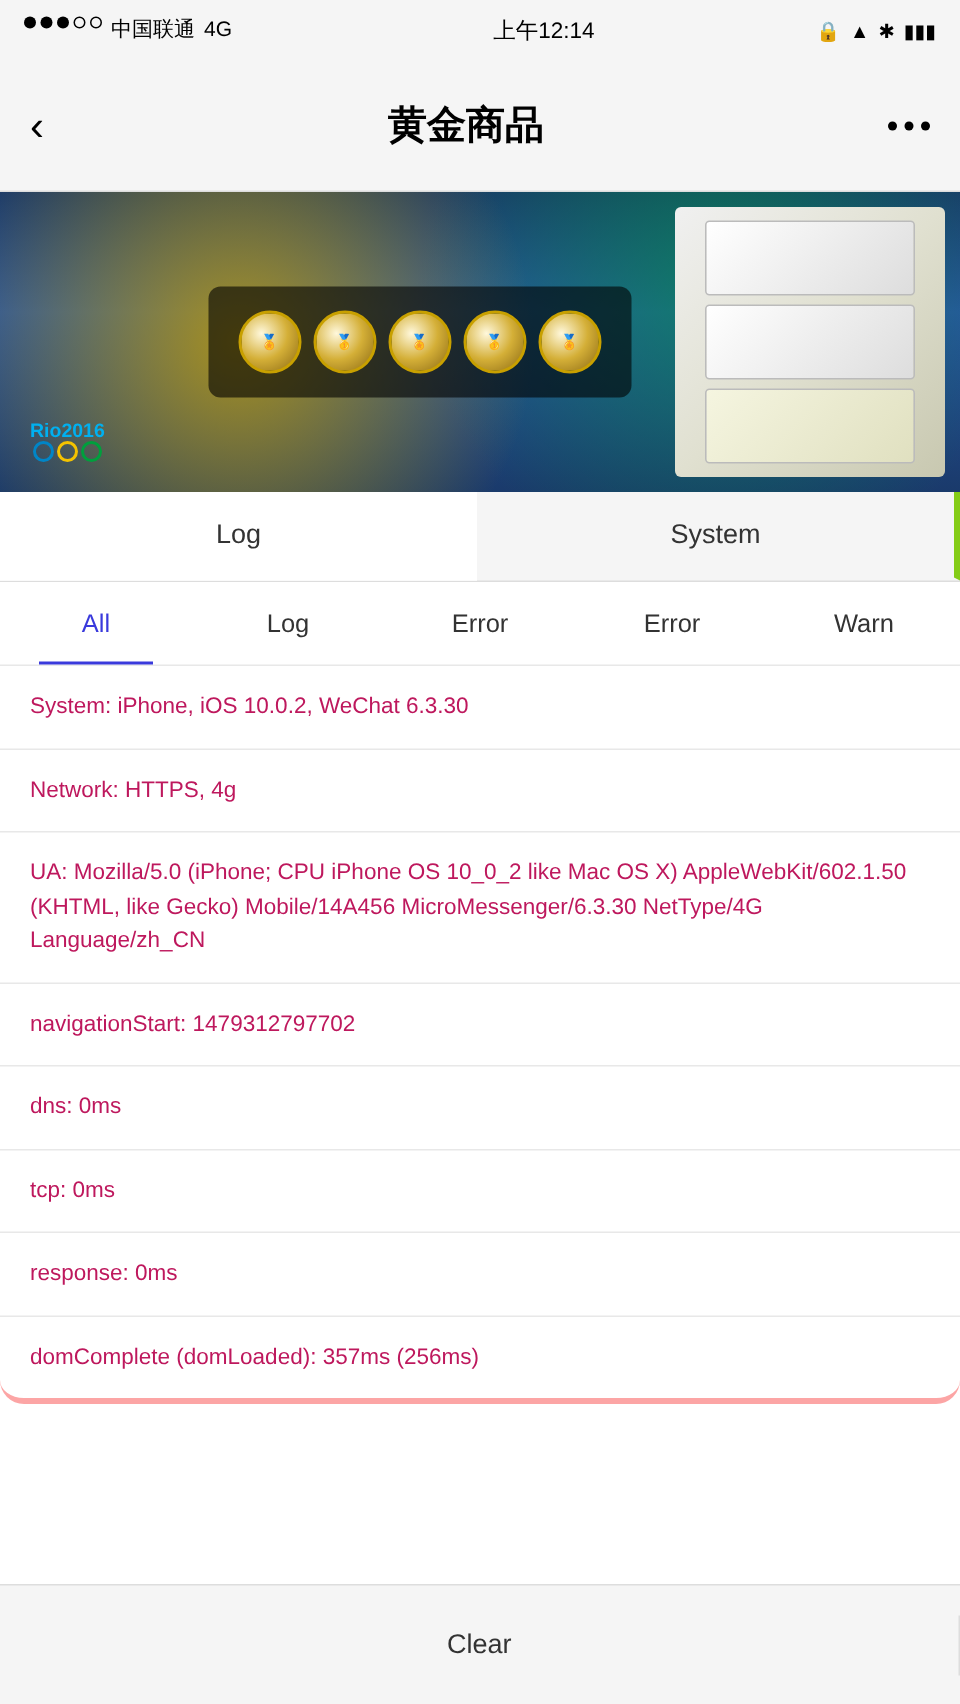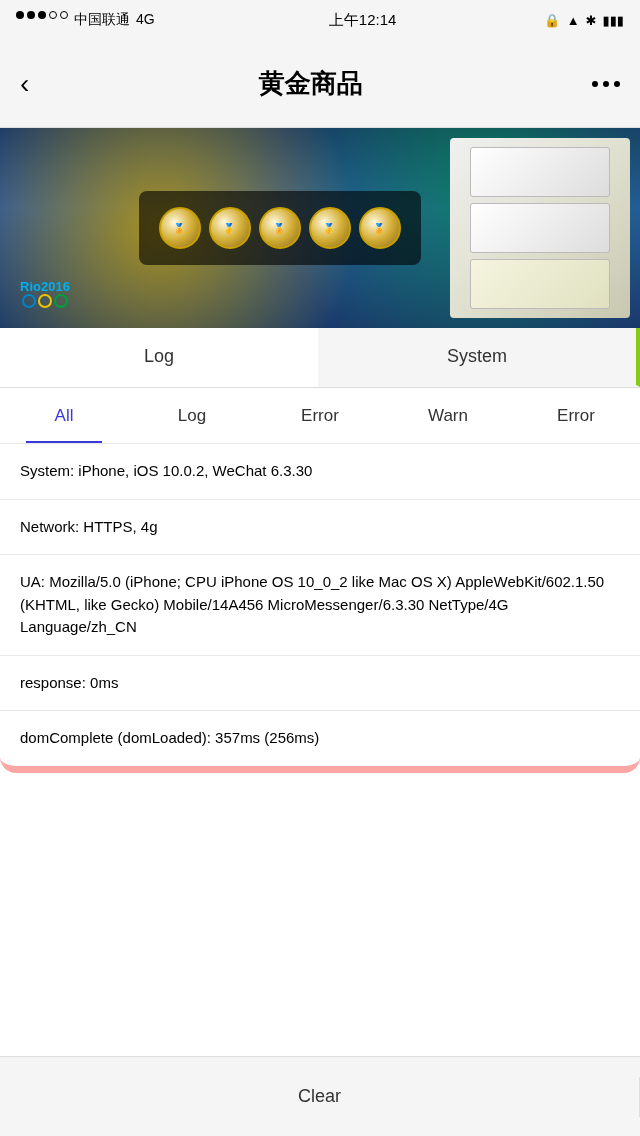--- a/index.html
+++ b/index.html
@@ -176,21 +176,21 @@
 
     
     .log-content {
       width: 640px;
       background: #fff;
     }
     .log-item {
       padding: 16px 20px;
       border-bottom: 1px solid #e8e8e8;
       font-size: 15px;
-      color: #000000;
+      color: #be185d;
       line-height: 1.5;
     }
     .log-item:last-child {
       border-bottom: none;
     }
 
     
     .bottom-bar {
       position: fixed;
       bottom: 0;
@@ -290,41 +290,50 @@
   <div class="tab-2 active">
     <span>All</span>
   </div>
   <div class="tab-2">
     <span>Log</span>
   </div>
   <div class="tab-2">
     <span>Error</span>
   </div>
   <div class="tab-2">
+    <span>Error</span>
+  </div>
+  <div class="tab-2">
     <span>Warn</span>
   </div>
-  <div class="tab-2">
-    <span>Error</span>
-  </div>
 </div>
 
 <div class="log-content" style="padding-bottom:80px;">
   <div class="log-item">
     <span>System: iPhone, iOS 10.0.2, WeChat 6.3.30</span>
   </div>
   <div class="log-item">
     <span>Network: HTTPS, 4g</span>
   </div>
   <div class="log-item">
     <span>UA: Mozilla/5.0 (iPhone; CPU iPhone OS 10_0_2 like Mac OS X) AppleWebKit/602.1.50 (KHTML, like Gecko) Mobile/14A456 MicroMessenger/6.3.30 NetType/4G Language/zh_CN</span>
   </div>
   <div class="log-item">
+    <span>navigationStart: 1479312797702</span>
+  </div>
+  <div class="log-item">
+    <span>dns: 0ms</span>
+  </div>
+  <div class="log-item">
+    <span>tcp: 0ms</span>
+  </div>
+  <div class="log-item">
     <span>response: 0ms</span>
   </div>
-  <div class="log-item" style="border-bottom:7px solid #fca5a5;border-radius:16px;">
+  <div class="log-item" style="border-bottom:4px solid #fca5a5;border-radius:16px;">
     <span>domComplete (domLoaded): 357ms (256ms)</span>
   </div>
 </div>
 
 <div class="bottom-bar">
   <div class="bottom-btn">
     <span>Clear</span>
   </div>
   <div class="bottom-divider"></div>
 </div>

